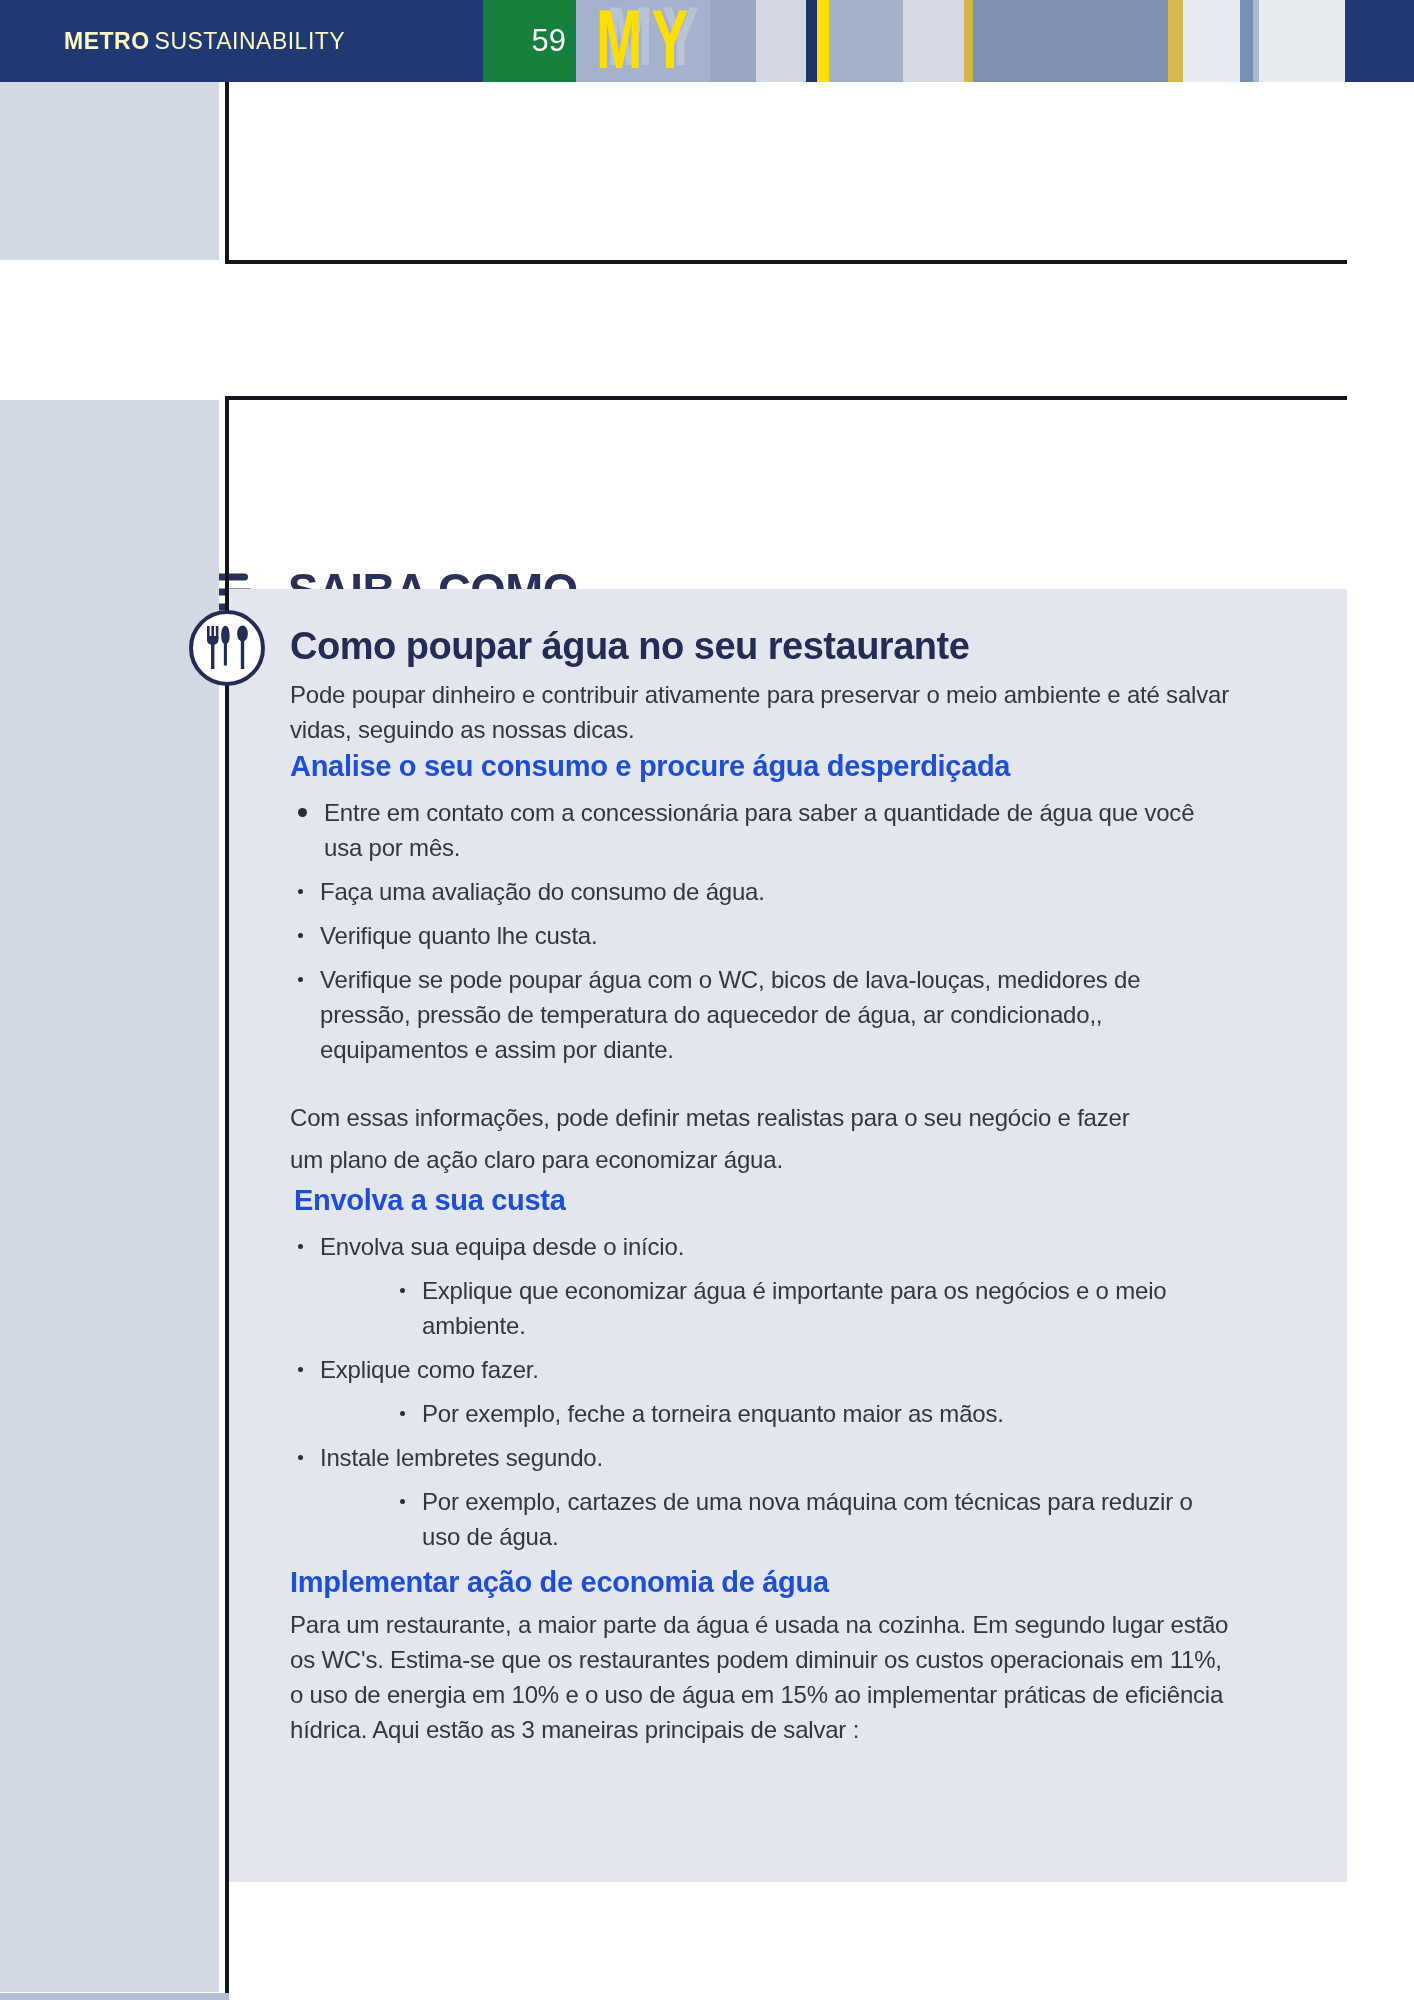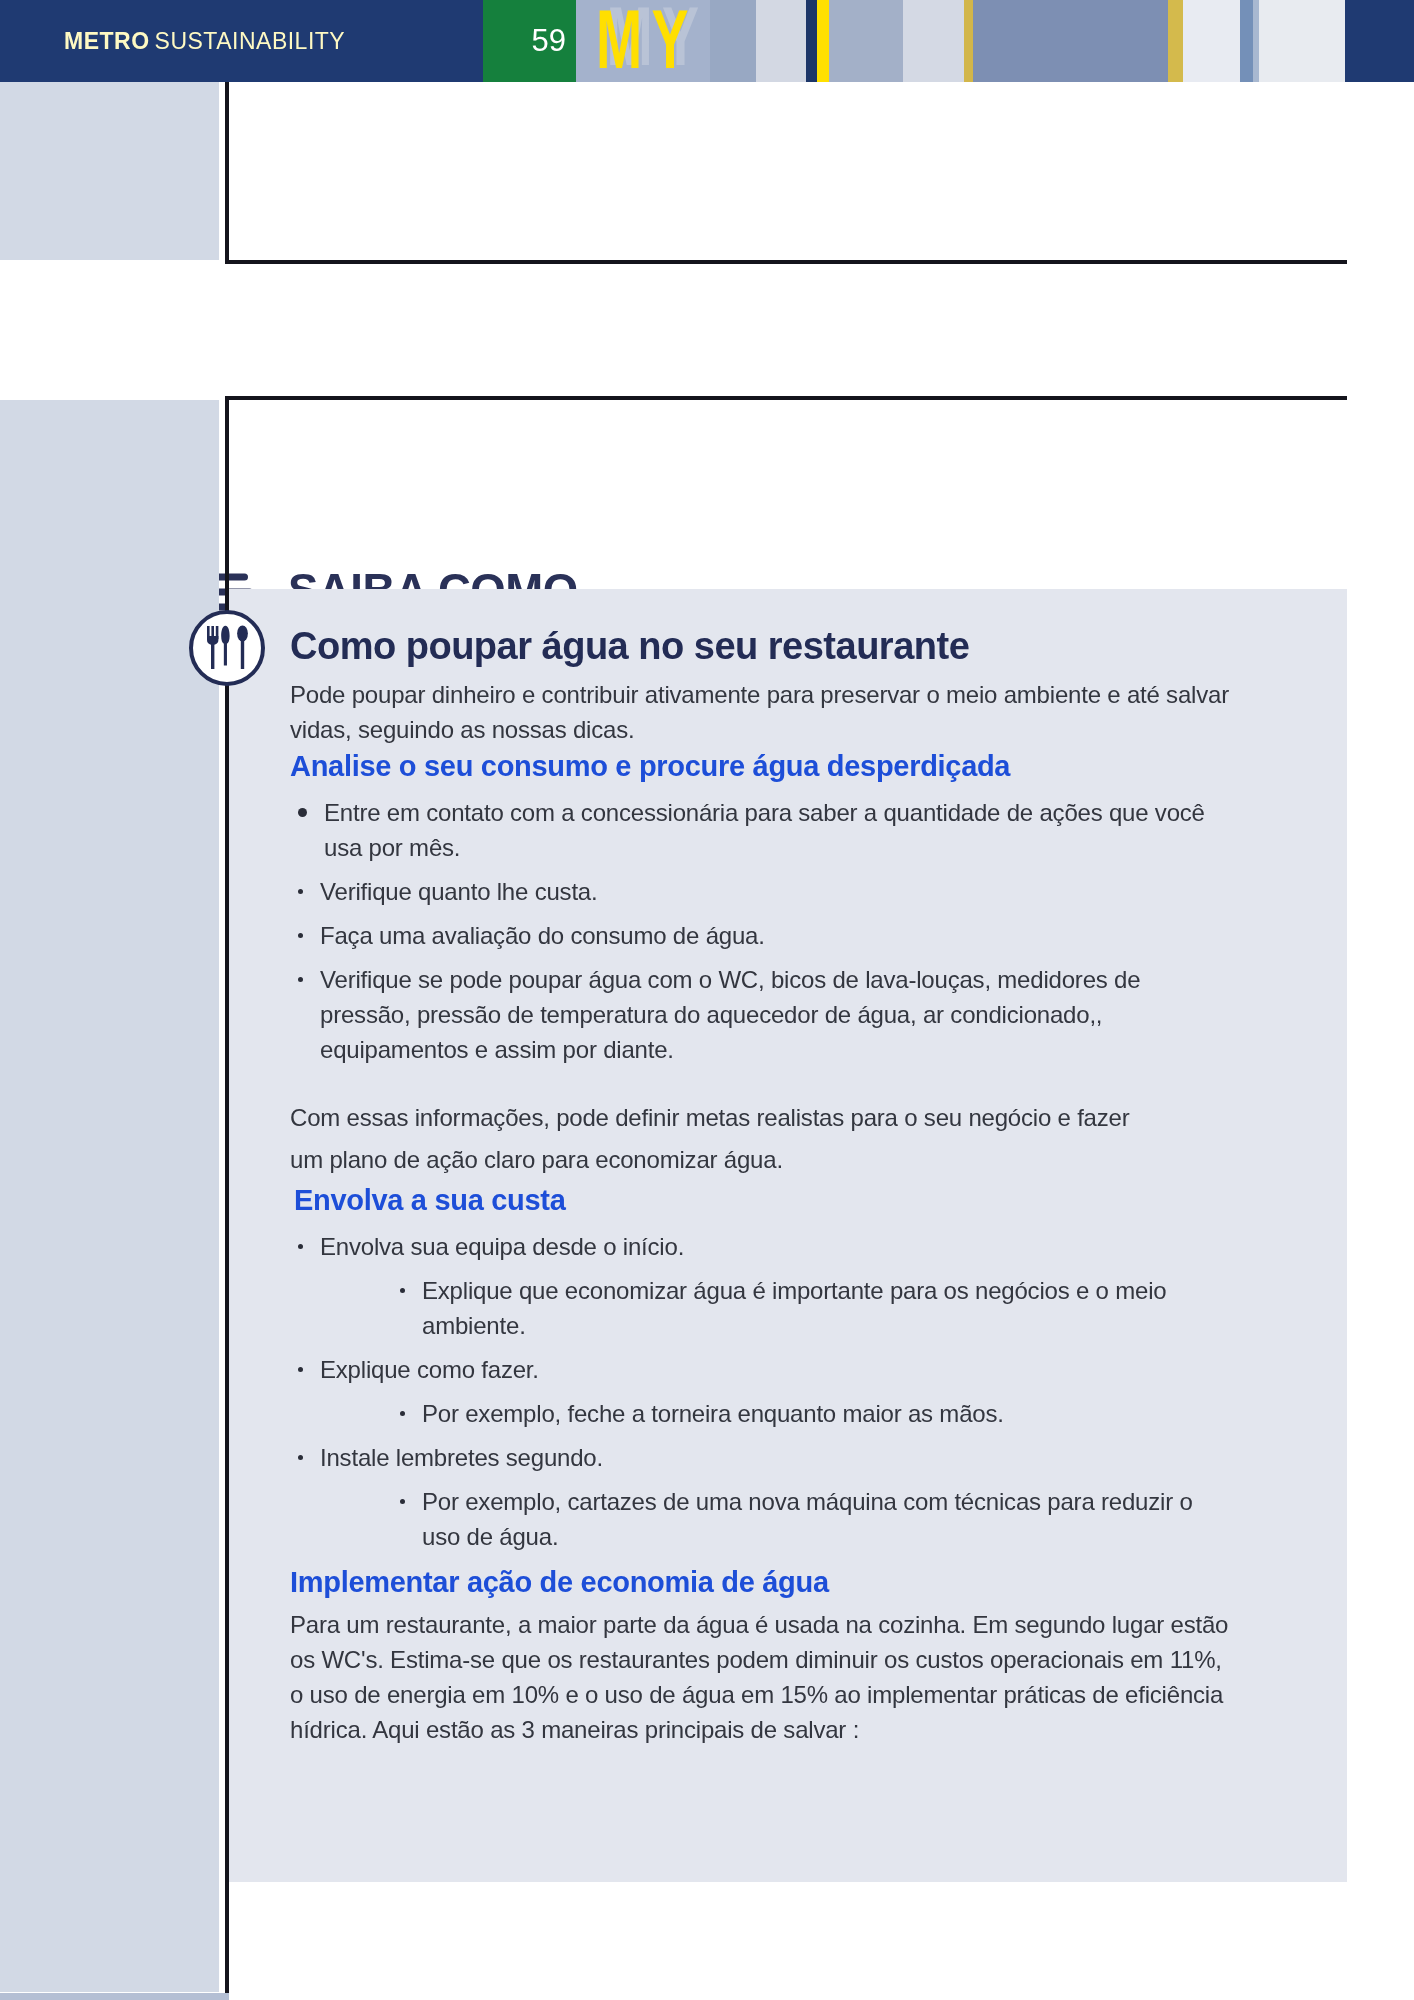--- a/index.html
+++ b/index.html
@@ -156,30 +156,30 @@
 
 <main class="abs card">
   <h2>Como poupar água no seu restaurante</h2>
   <p class="card-intro pre">Pode poupar dinheiro e contribuir ativamente para preservar o meio ambiente e até salvar
 vidas, seguindo as nossas dicas.</p>
 
   <h3 class="h-analyze">Analise o seu consumo e procure água desperdiçada</h3>
   <ul class="blist">
     <li class="lvl1 big">
         <span class="dot"></span>
-        <span class="btxt pre">Entre em contato com a concessionária para saber a quantidade de ações que você
+        <span class="btxt pre">Entre em contato com a concessionária para saber a quantidade de água que você
 usa por mês.</span>
       </li>
     <li class="lvl1 sm">
         <span class="dot"></span>
+        <span class="btxt pre">Faça uma avaliação do consumo de água.</span>
+      </li>
+    <li class="lvl1 sm">
+        <span class="dot"></span>
         <span class="btxt pre">Verifique quanto lhe custa.</span>
-      </li>
-    <li class="lvl1 sm">
-        <span class="dot"></span>
-        <span class="btxt pre">Faça uma avaliação do consumo de água.</span>
       </li>
     <li class="lvl1 sm">
         <span class="dot"></span>
         <span class="btxt pre">Verifique se pode poupar água com o WC, bicos de lava-louças, medidores de
 pressão, pressão de temperatura do aquecedor de água, ar condicionado,,
 equipamentos e assim por diante.</span>
       </li>
   </ul>
   <p class="note pre">Com essas informações, pode definir metas realistas para o seu negócio e fazer
 um plano de ação claro para economizar água.</p>

